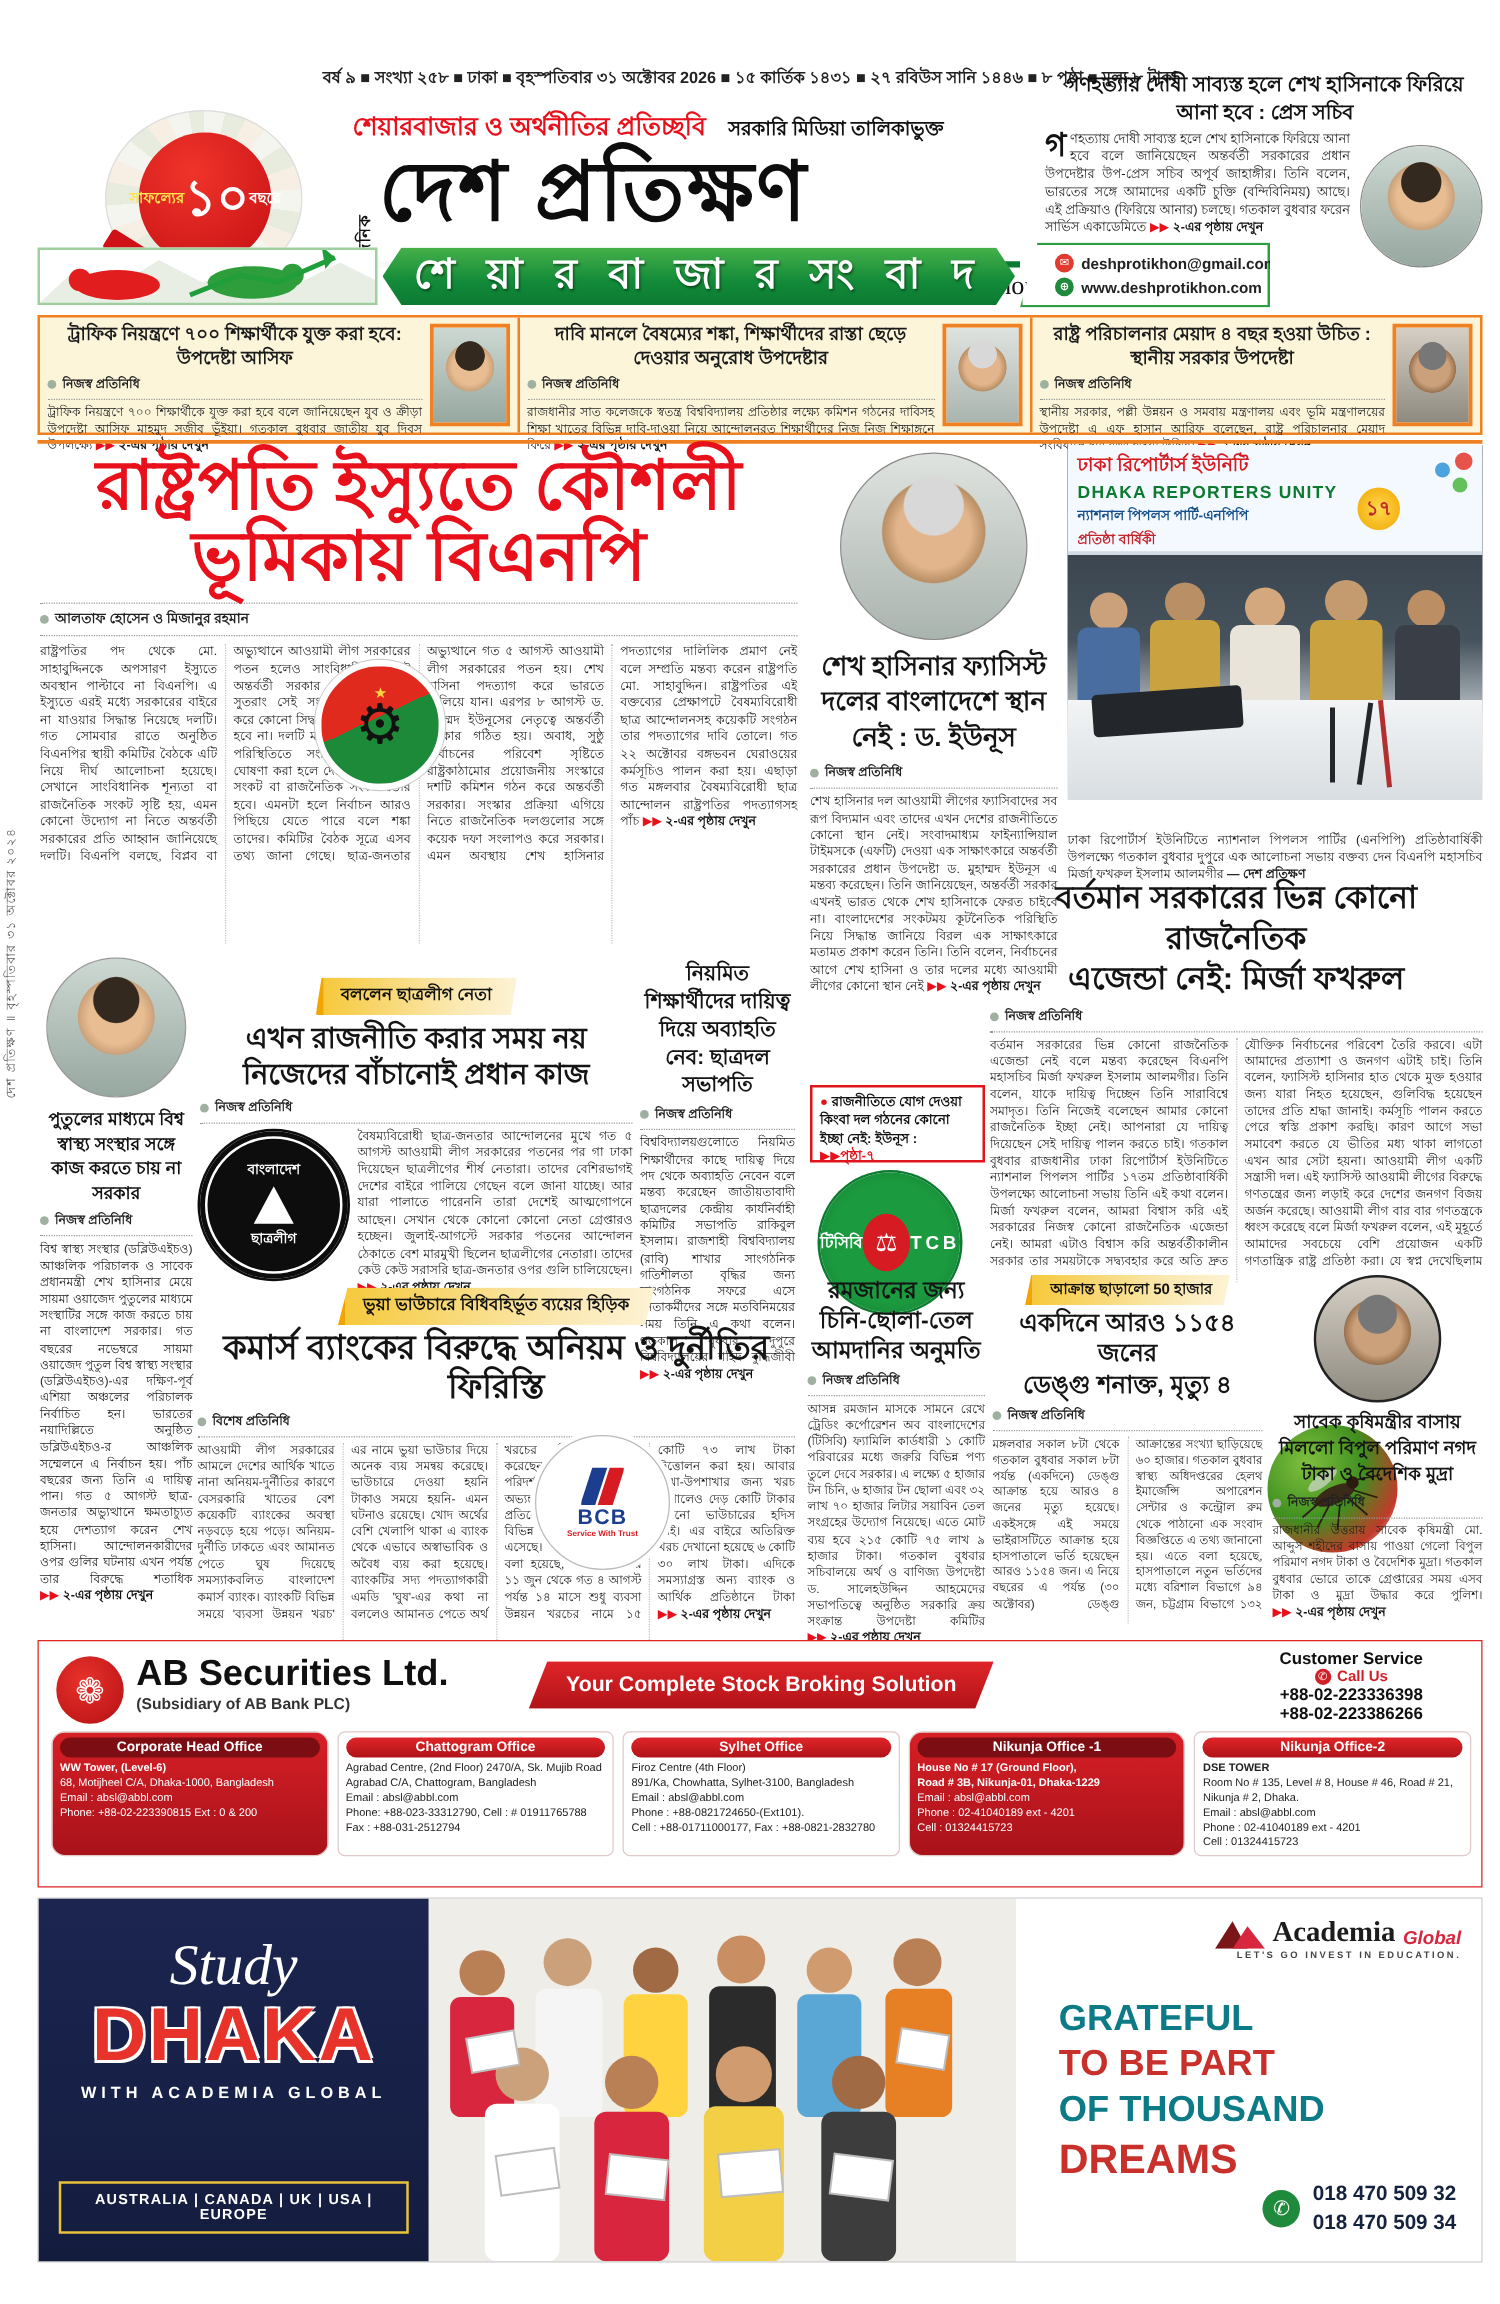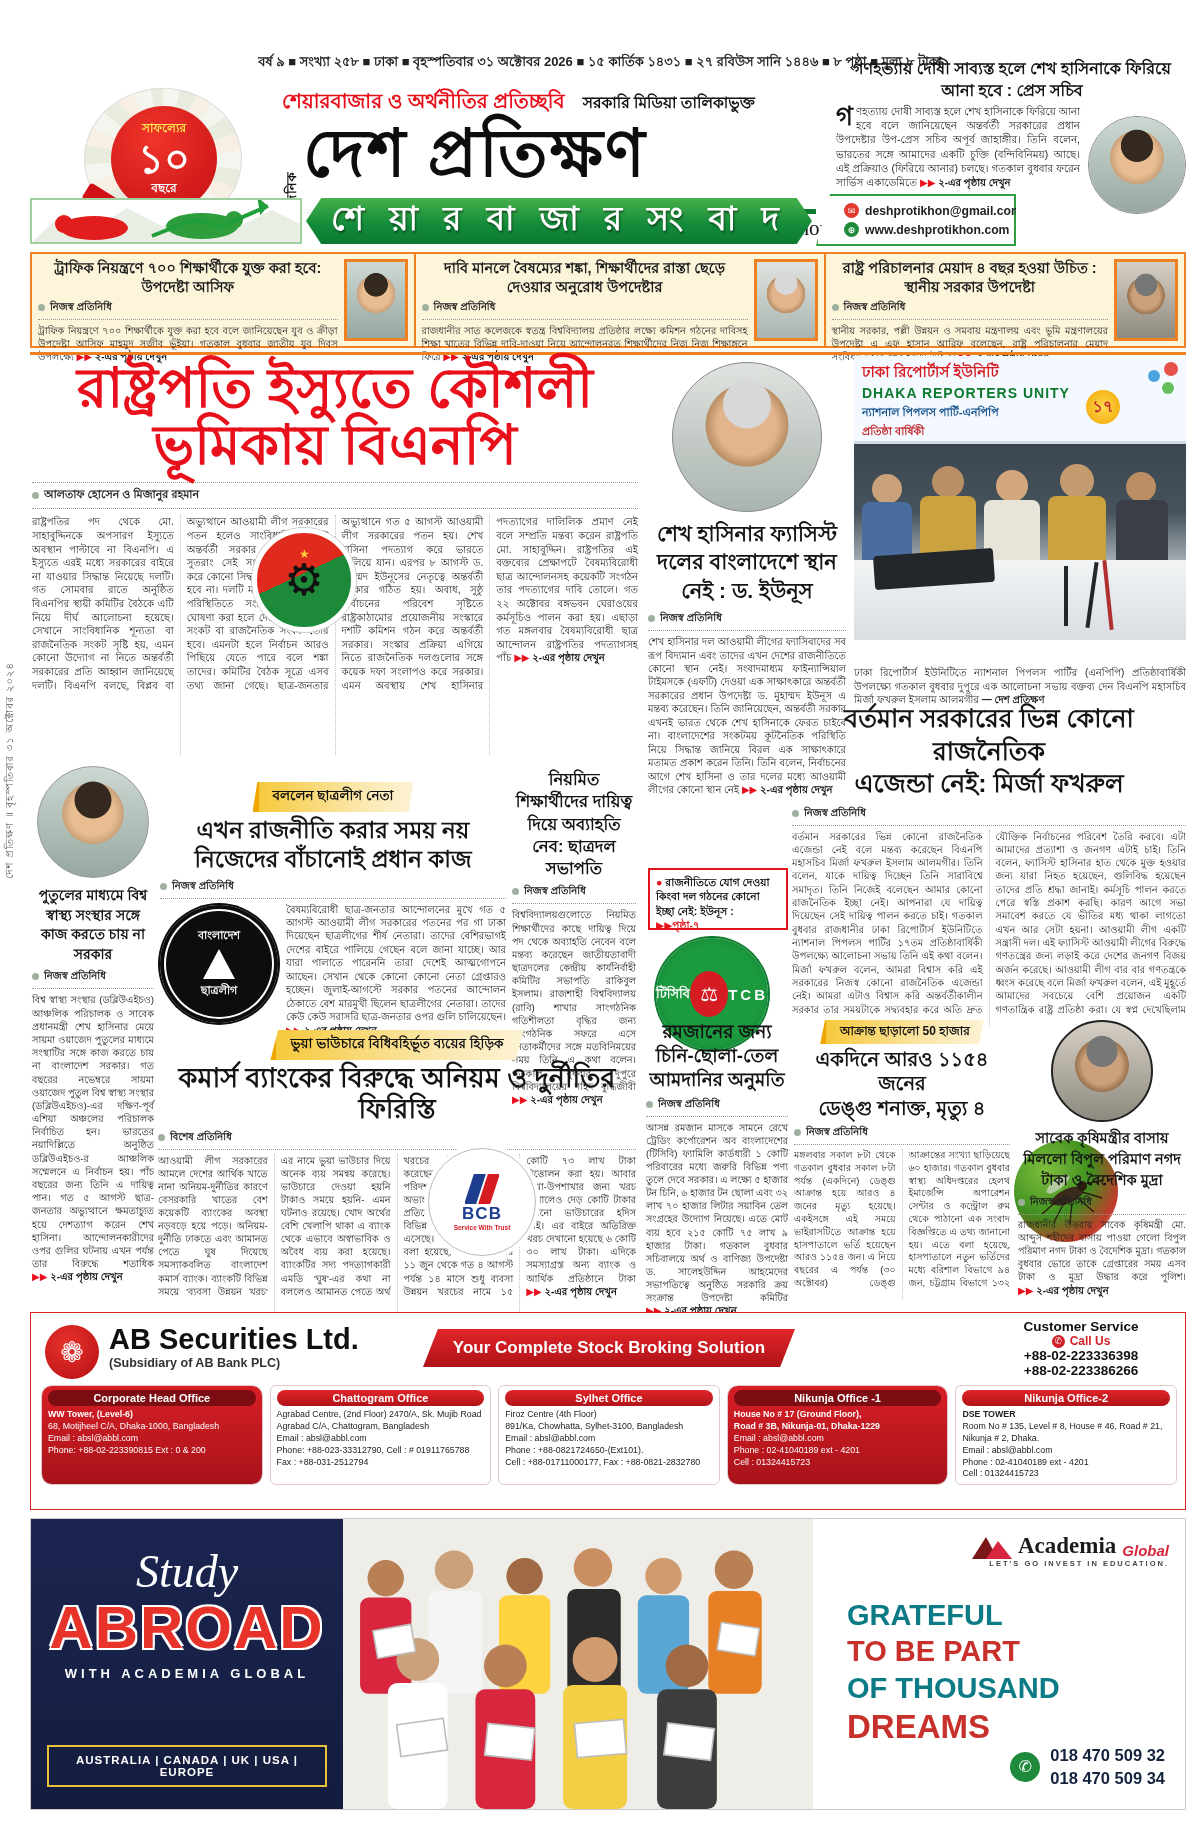--- a/index.html
+++ b/index.html
@@ -59,21 +59,21 @@
 
 <div id="page">
 
   <div class="abs ctr" style="left:0;top:52px;width:1200px;font-size:13px;font-weight:bold;color:#222;">বর্ষ ৯ ■ সংখ্যা ২৫৮ ■ ঢাকা ■ বৃহস্পতিবার ৩১ অক্টোবর 2026 ■ ১৫ কার্তিক ১৪৩১ ■ ২৭ রবিউস সানি ১৪৪৬ ■ ৮ পৃষ্ঠা ■ মূল্য ৮ টাকা</div>
 
   <div class="abs" style="left:78px;top:88px;width:170px;height:150px;">
     <div class="abs circle" style="left:6px;top:0;width:158px;height:142px;background:
       repeating-conic-gradient(#f3f5ee 0 14deg,#e7ecdf 14deg 28deg,#f8efe4 28deg 42deg);
       box-shadow:0 0 0 1px #ddd inset;"></div>
     <div class="abs circle" style="left:33px;top:18px;width:106px;height:106px;background:radial-gradient(circle at 40% 30%,#f0342b,#c40f12);
-         display:flex;flex-direction:column;align-items:center;justify-content:center;color:#fff;">
+         display:flex;flex-direction:row;align-items:center;justify-content:center;color:#fff;">
       <span style="font-size:12px;color:#ffe34d;font-weight:bold;">সাফল্যের</span>
       <span style="font-size:40px;font-weight:900;line-height:1;">১০</span>
       <span style="font-size:12px;font-weight:bold;">বছরে</span>
     </div>
     <div class="abs" style="left:4px;top:108px;width:56px;height:18px;background:#cf1117;transform:rotate(32deg);border-radius:3px;"></div>
     <div class="abs" style="left:-18px;top:124px;width:58px;height:16px;background:#e02a22;transform:rotate(-18deg);border-radius:3px;"></div>
   </div>
 
   <div class="abs" style="left:282px;top:86px;width:548px;height:150px;">
     <div style="display:flex;align-items:baseline;gap:18px;">
@@ -503,21 +503,21 @@
         <div class="oline">Cell : 01324415723</div>
       </div>
     </div>
   </div>
 
   <div class="abs" style="left:30px;top:1518px;width:1156px;height:292px;border:1px solid #c9c9c9;box-sizing:border-box;display:flex;background:#fff;">
 
     <div style="width:312px;background:linear-gradient(180deg,#1b2550,#141c3e);position:relative;flex:0 0 auto;">
       <div class="ctr" style="margin-top:26px;font-family:'Liberation Serif','DejaVu Serif',serif;font-style:italic;font-size:46px;color:#fff;">Study</div>
       <div class="ctr" style="font-size:60px;font-weight:900;color:#e8332a;letter-spacing:2px;line-height:1.0;
-           text-shadow:-2px -2px 0 #fff,2px -2px 0 #fff,-2px 2px 0 #fff,2px 2px 0 #fff;">ABROAD</div>
+           text-shadow:-2px -2px 0 #fff,2px -2px 0 #fff,-2px 2px 0 #fff,2px 2px 0 #fff;">DHAKA</div>
       <div class="ctr" style="font-size:13px;color:#fff;letter-spacing:4px;margin-top:8px;font-weight:bold;">WITH ACADEMIA GLOBAL</div>
       <div class="ctr" style="position:absolute;left:16px;right:16px;bottom:22px;border:2px solid #e8c23a;padding:7px 2px;color:#fff;
            font-size:11.5px;font-weight:bold;letter-spacing:1px;">AUSTRALIA | CANADA | UK | USA | EUROPE</div>
     </div>
 
     <div style="flex:1;position:relative;overflow:hidden;background:linear-gradient(180deg,#f2f1ec,#e4e2da);">
       <svg width="100%" height="100%" viewBox="0 0 440 290" preserveAspectRatio="xMidYMax slice">
         <rect width="440" height="290" fill="#efede7"></rect>
         <g>
           <circle cx="40" cy="74" r="17" fill="#b97f55"></circle>

